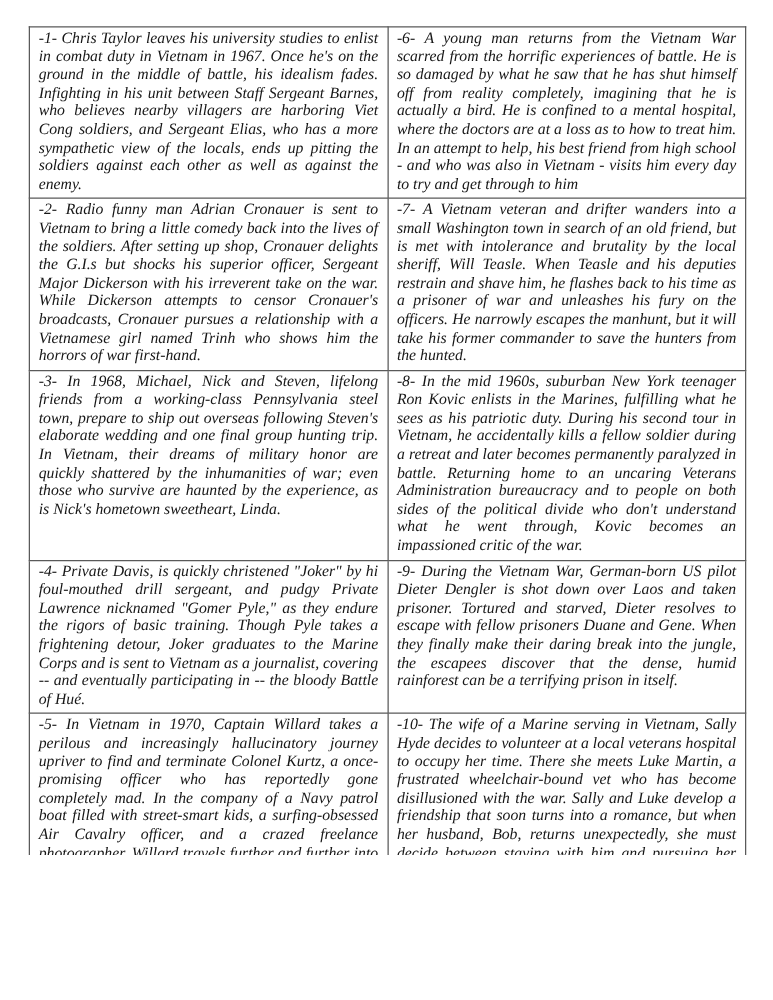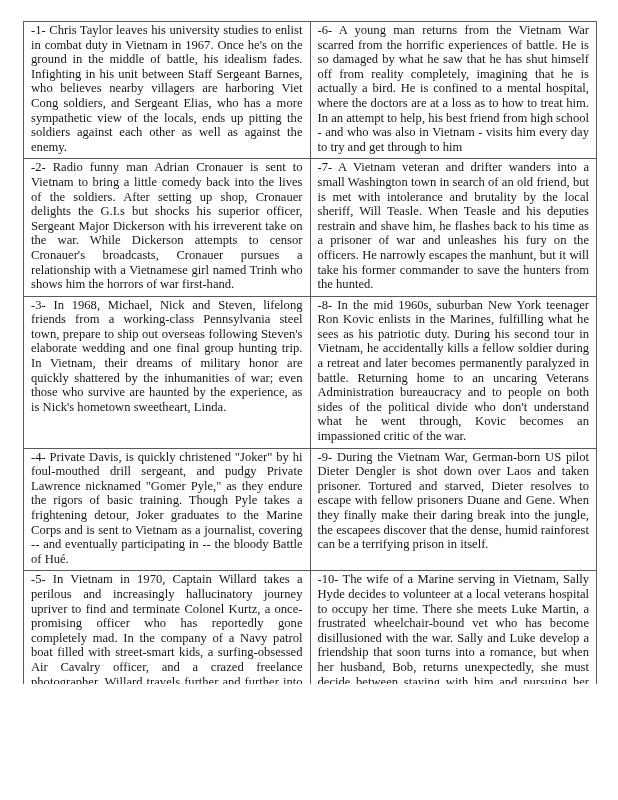--- a/index.html
+++ b/index.html
@@ -13,20 +13,21 @@
     padding: 0;
     background: var(--page-bg);
   }
   .page {
     position: relative;
     width: 618px;
     height: 684px;
     background: var(--page-bg);
     font-family: "Liberation Serif", serif;
     overflow: hidden;
+    font-style: italic;
   }
   table.plots {
     position: absolute;
     left: 23px;
     top: 21px;
     width: 574px;
     border-collapse: collapse;
     table-layout: fixed;
   }
   table.plots td {

